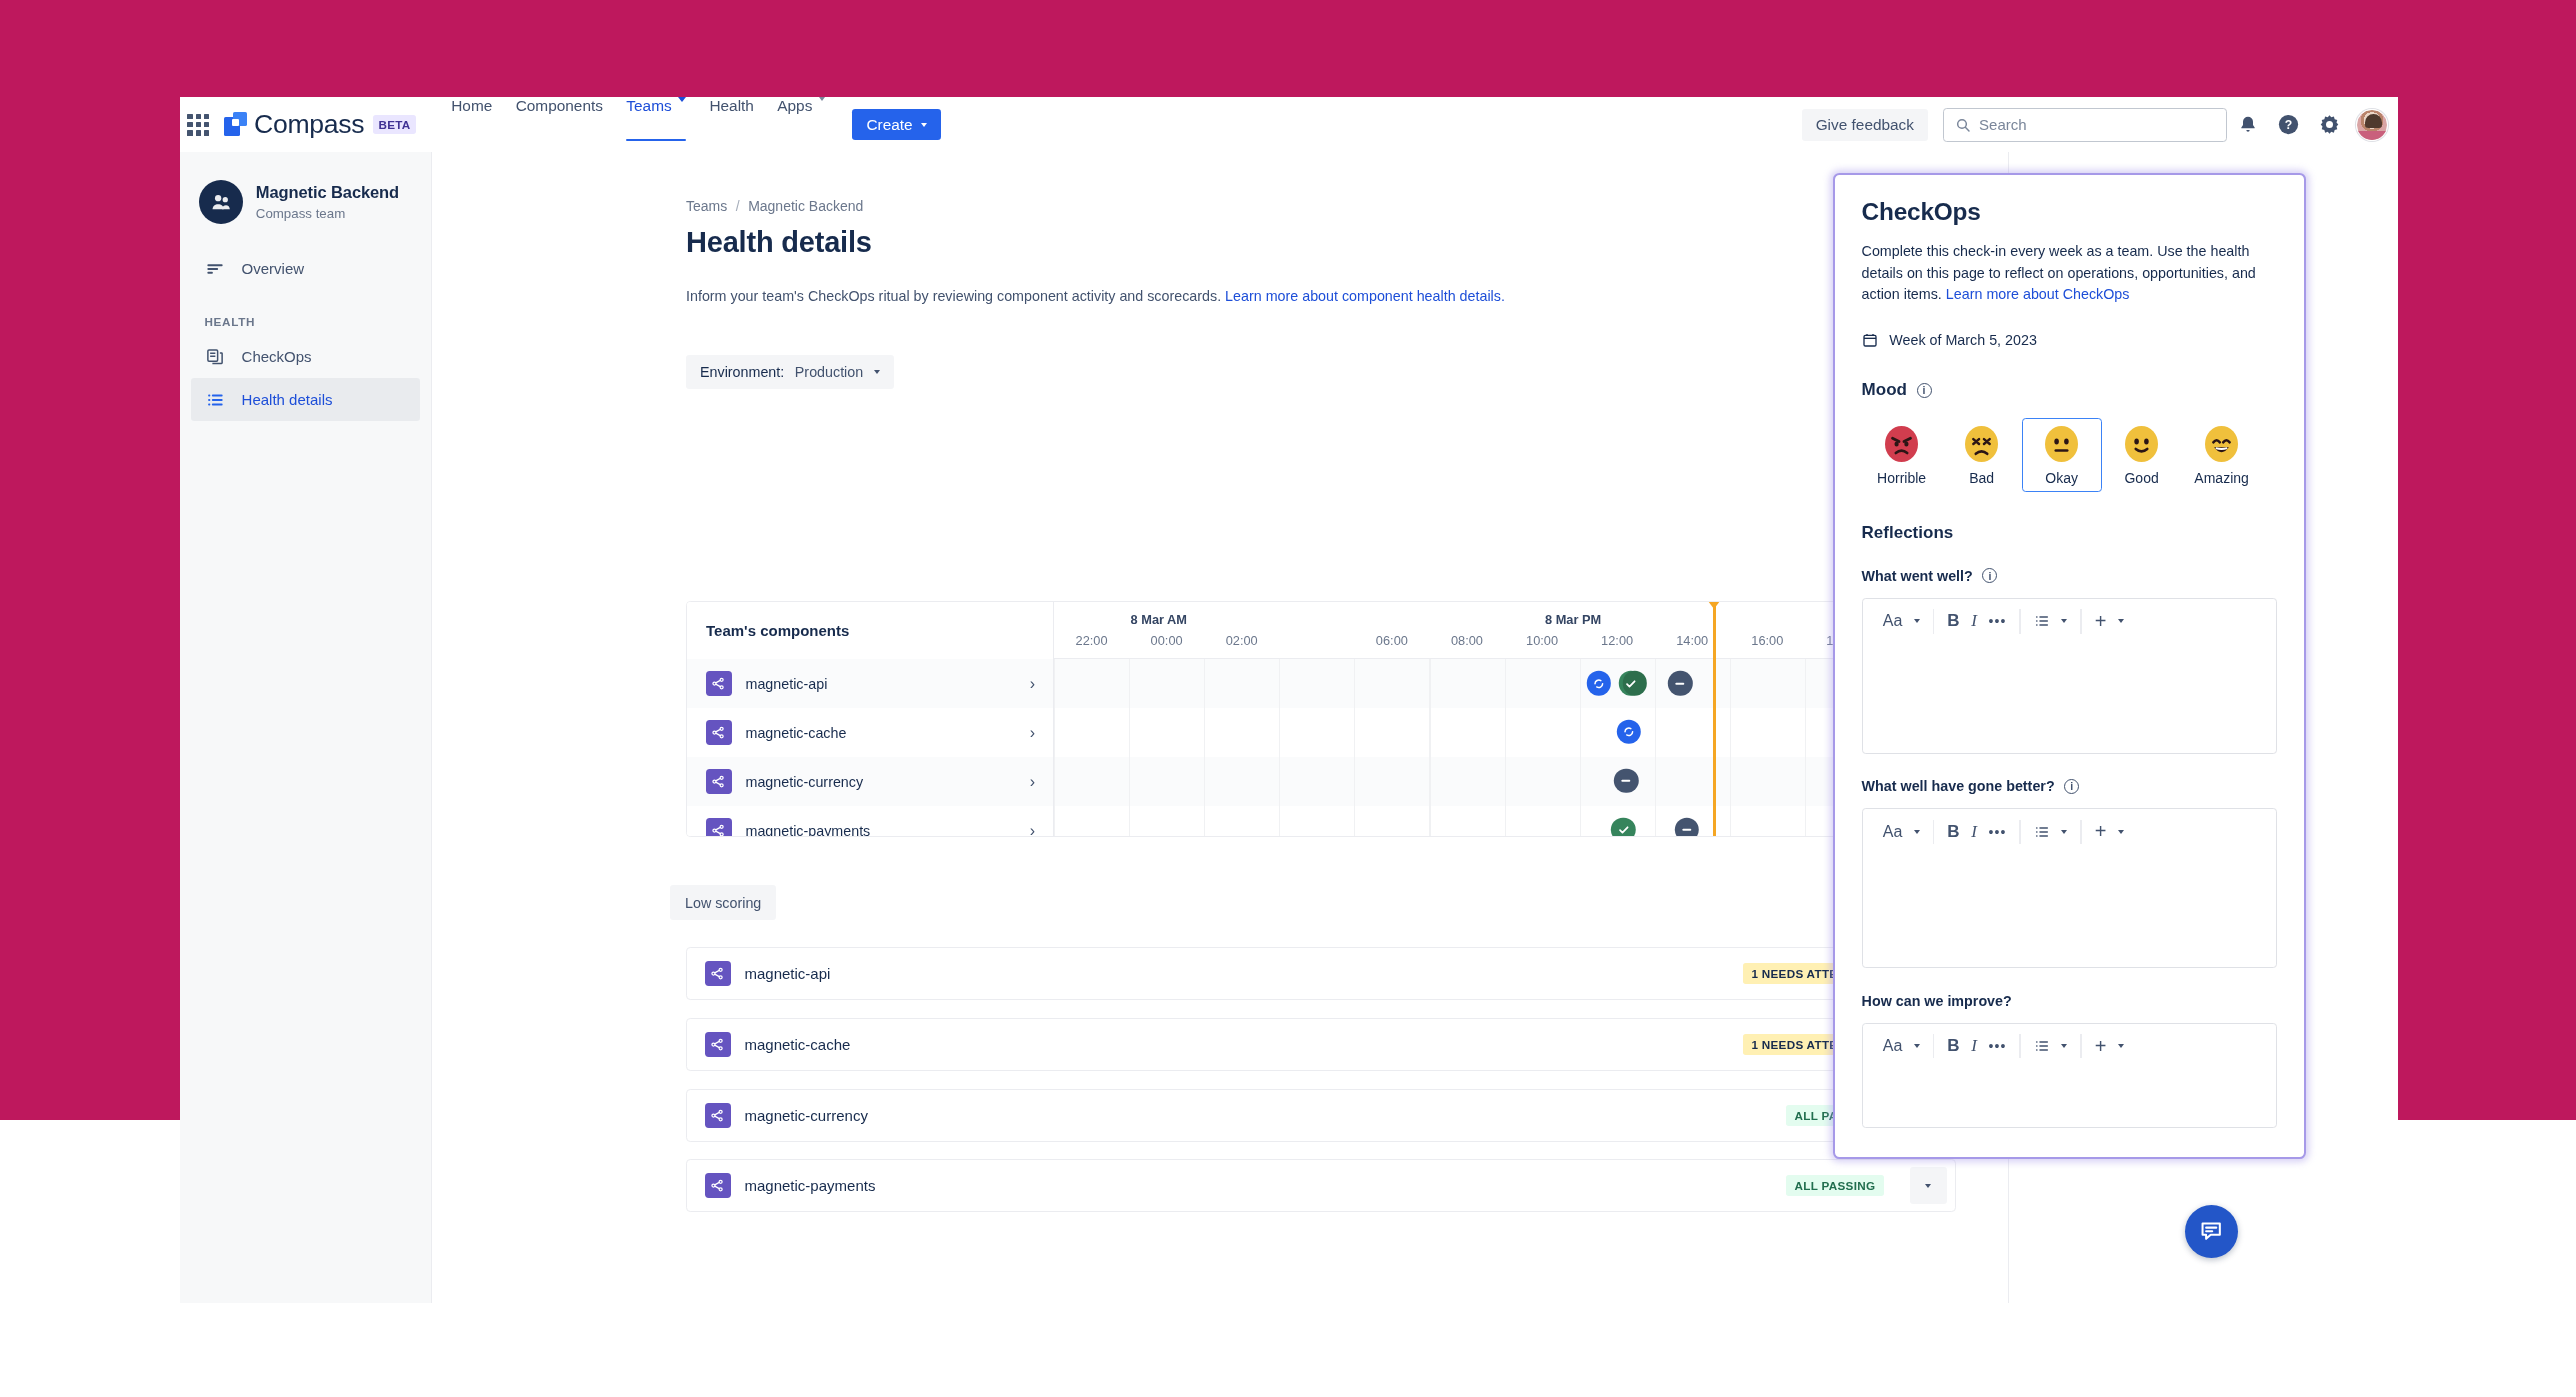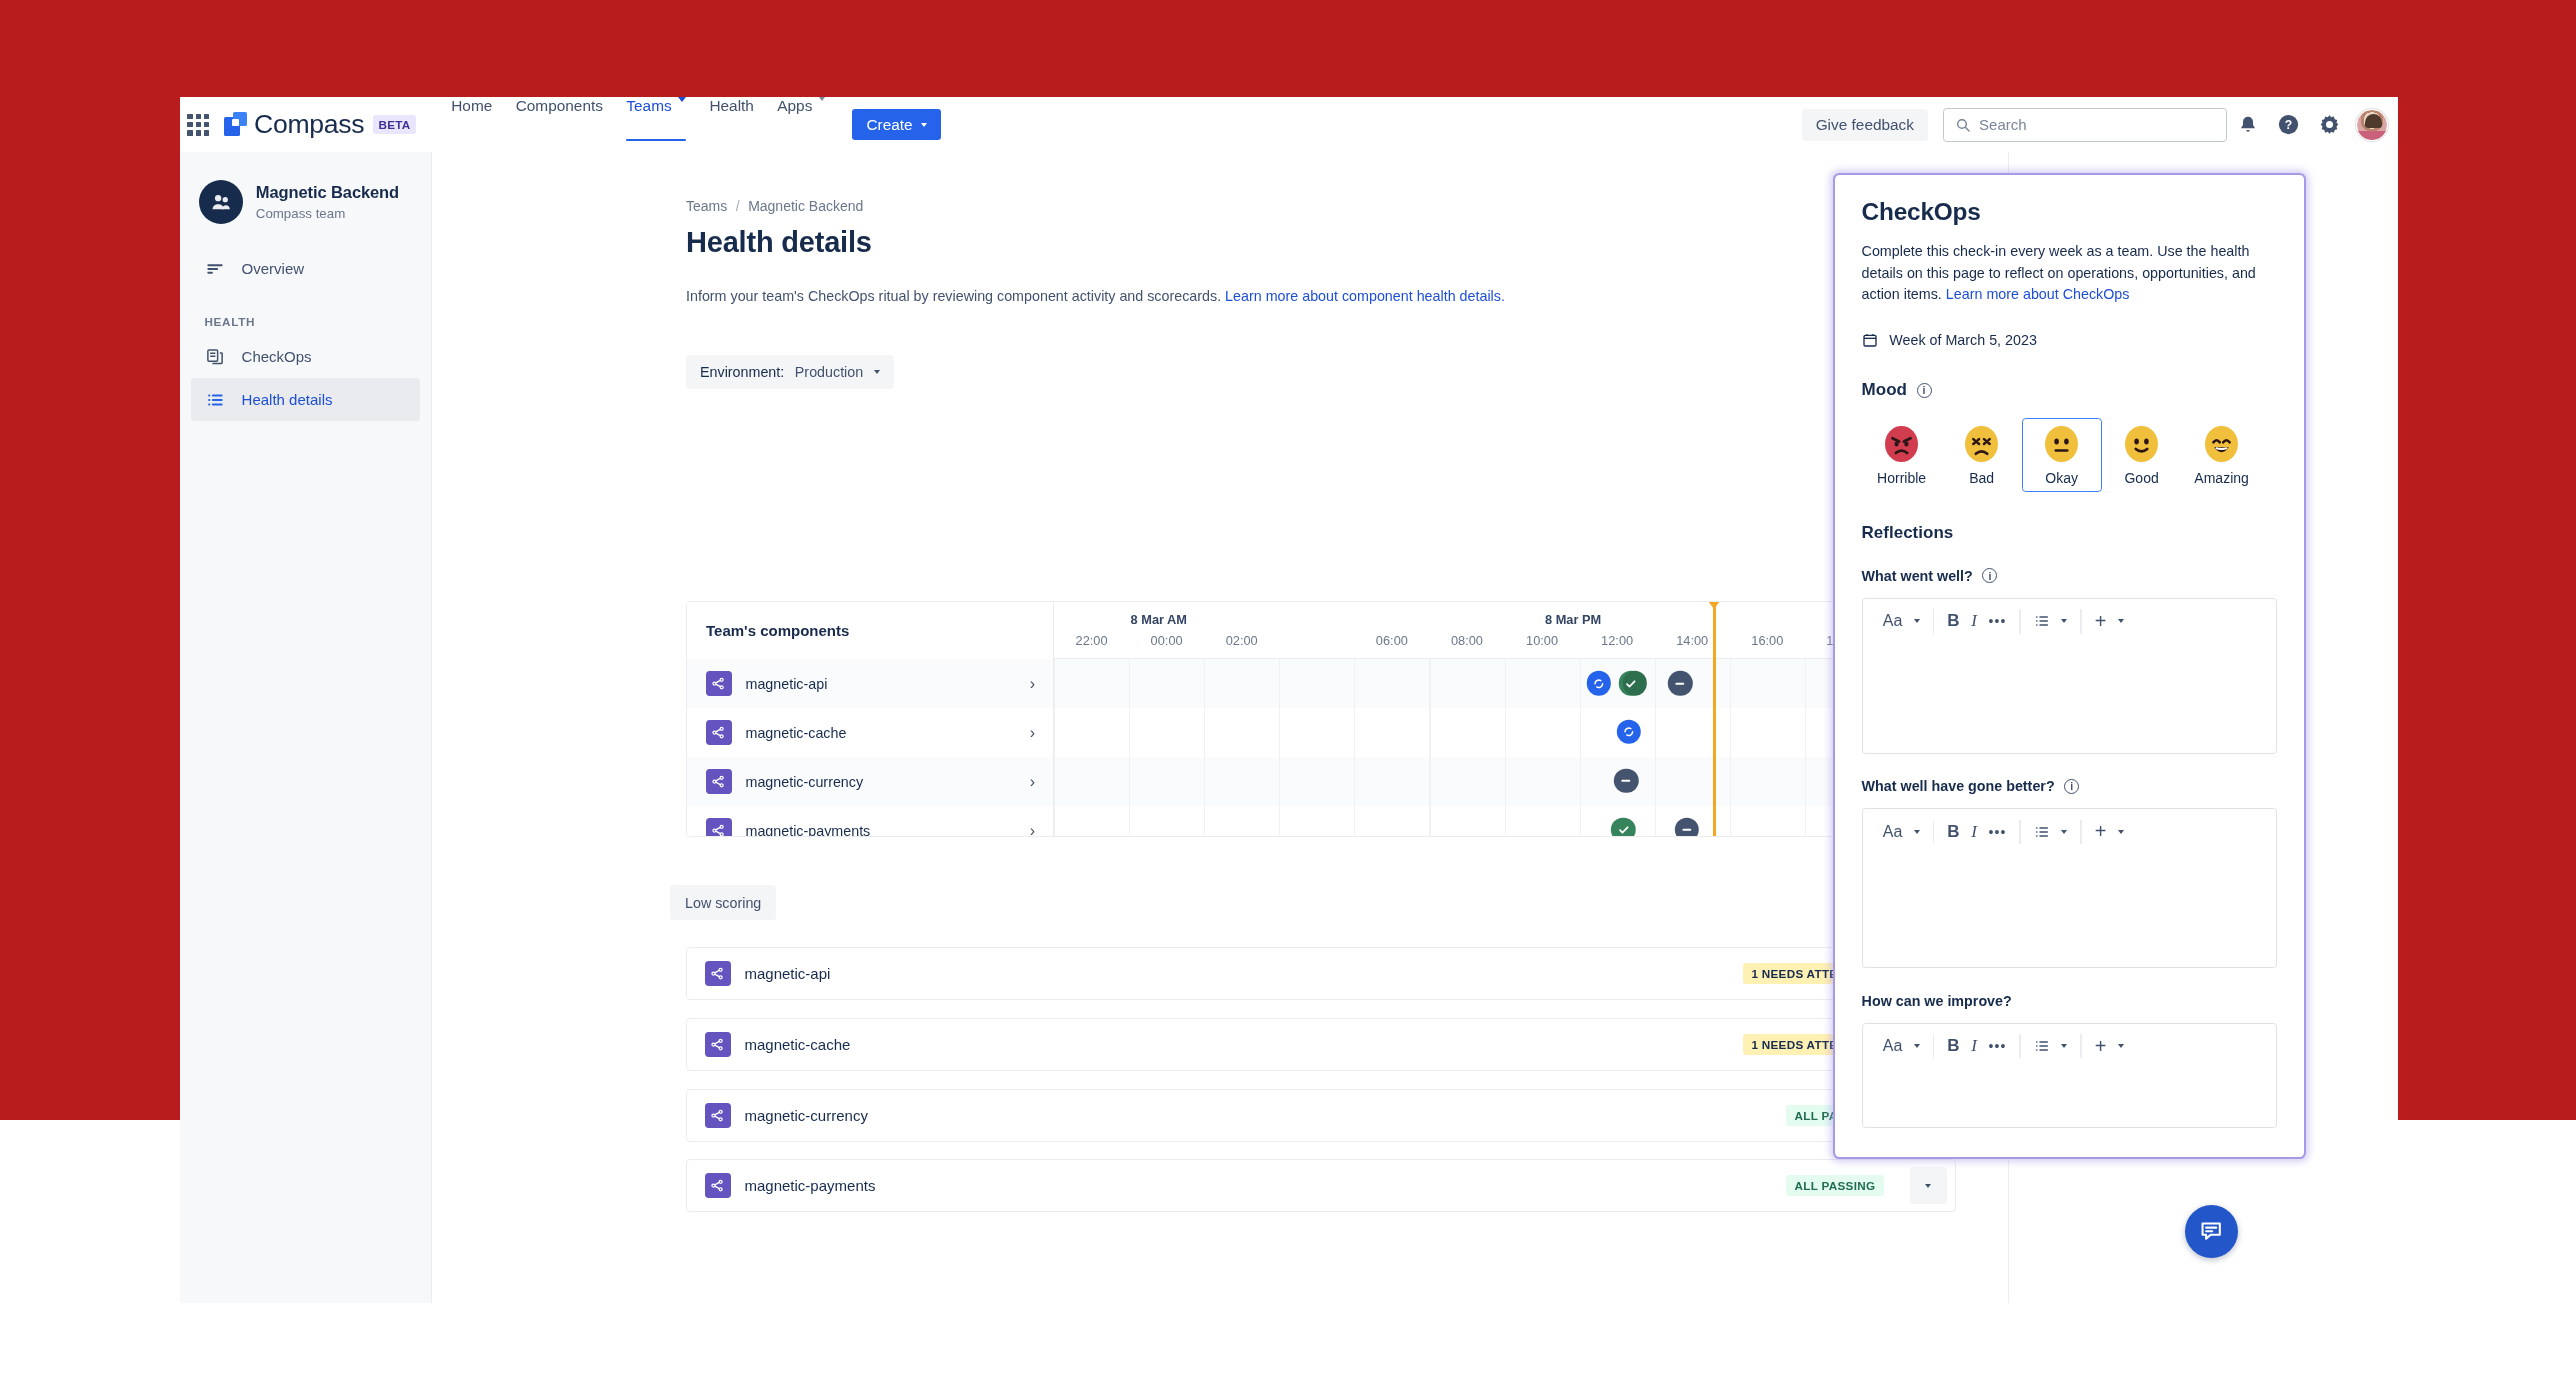--- a/index.html
+++ b/index.html
@@ -3,21 +3,21 @@
 <meta charset="utf-8">
 <style>
   * { box-sizing: border-box; margin: 0; padding: 0; }
   html, body {
     width: 2576px; height: 1397px;
     background: #ffffff;
     font-family: "Liberation Sans", sans-serif;
     color: #172B4D;
     overflow: hidden;
   }
-  .page { position: relative; width: 2576px; height: 1120px; background:#b91c1c;padding-left:44px; }
+  .page { position: relative; width: 2576px; height: 1120px; background:#be185d;padding-left:44px; }
 
   
   .app {
     position: absolute; left: 180px; top: 97px;
     width: 2218px; height: 1206px;
     background: #fff;
   }
 
   
   .topnav {

